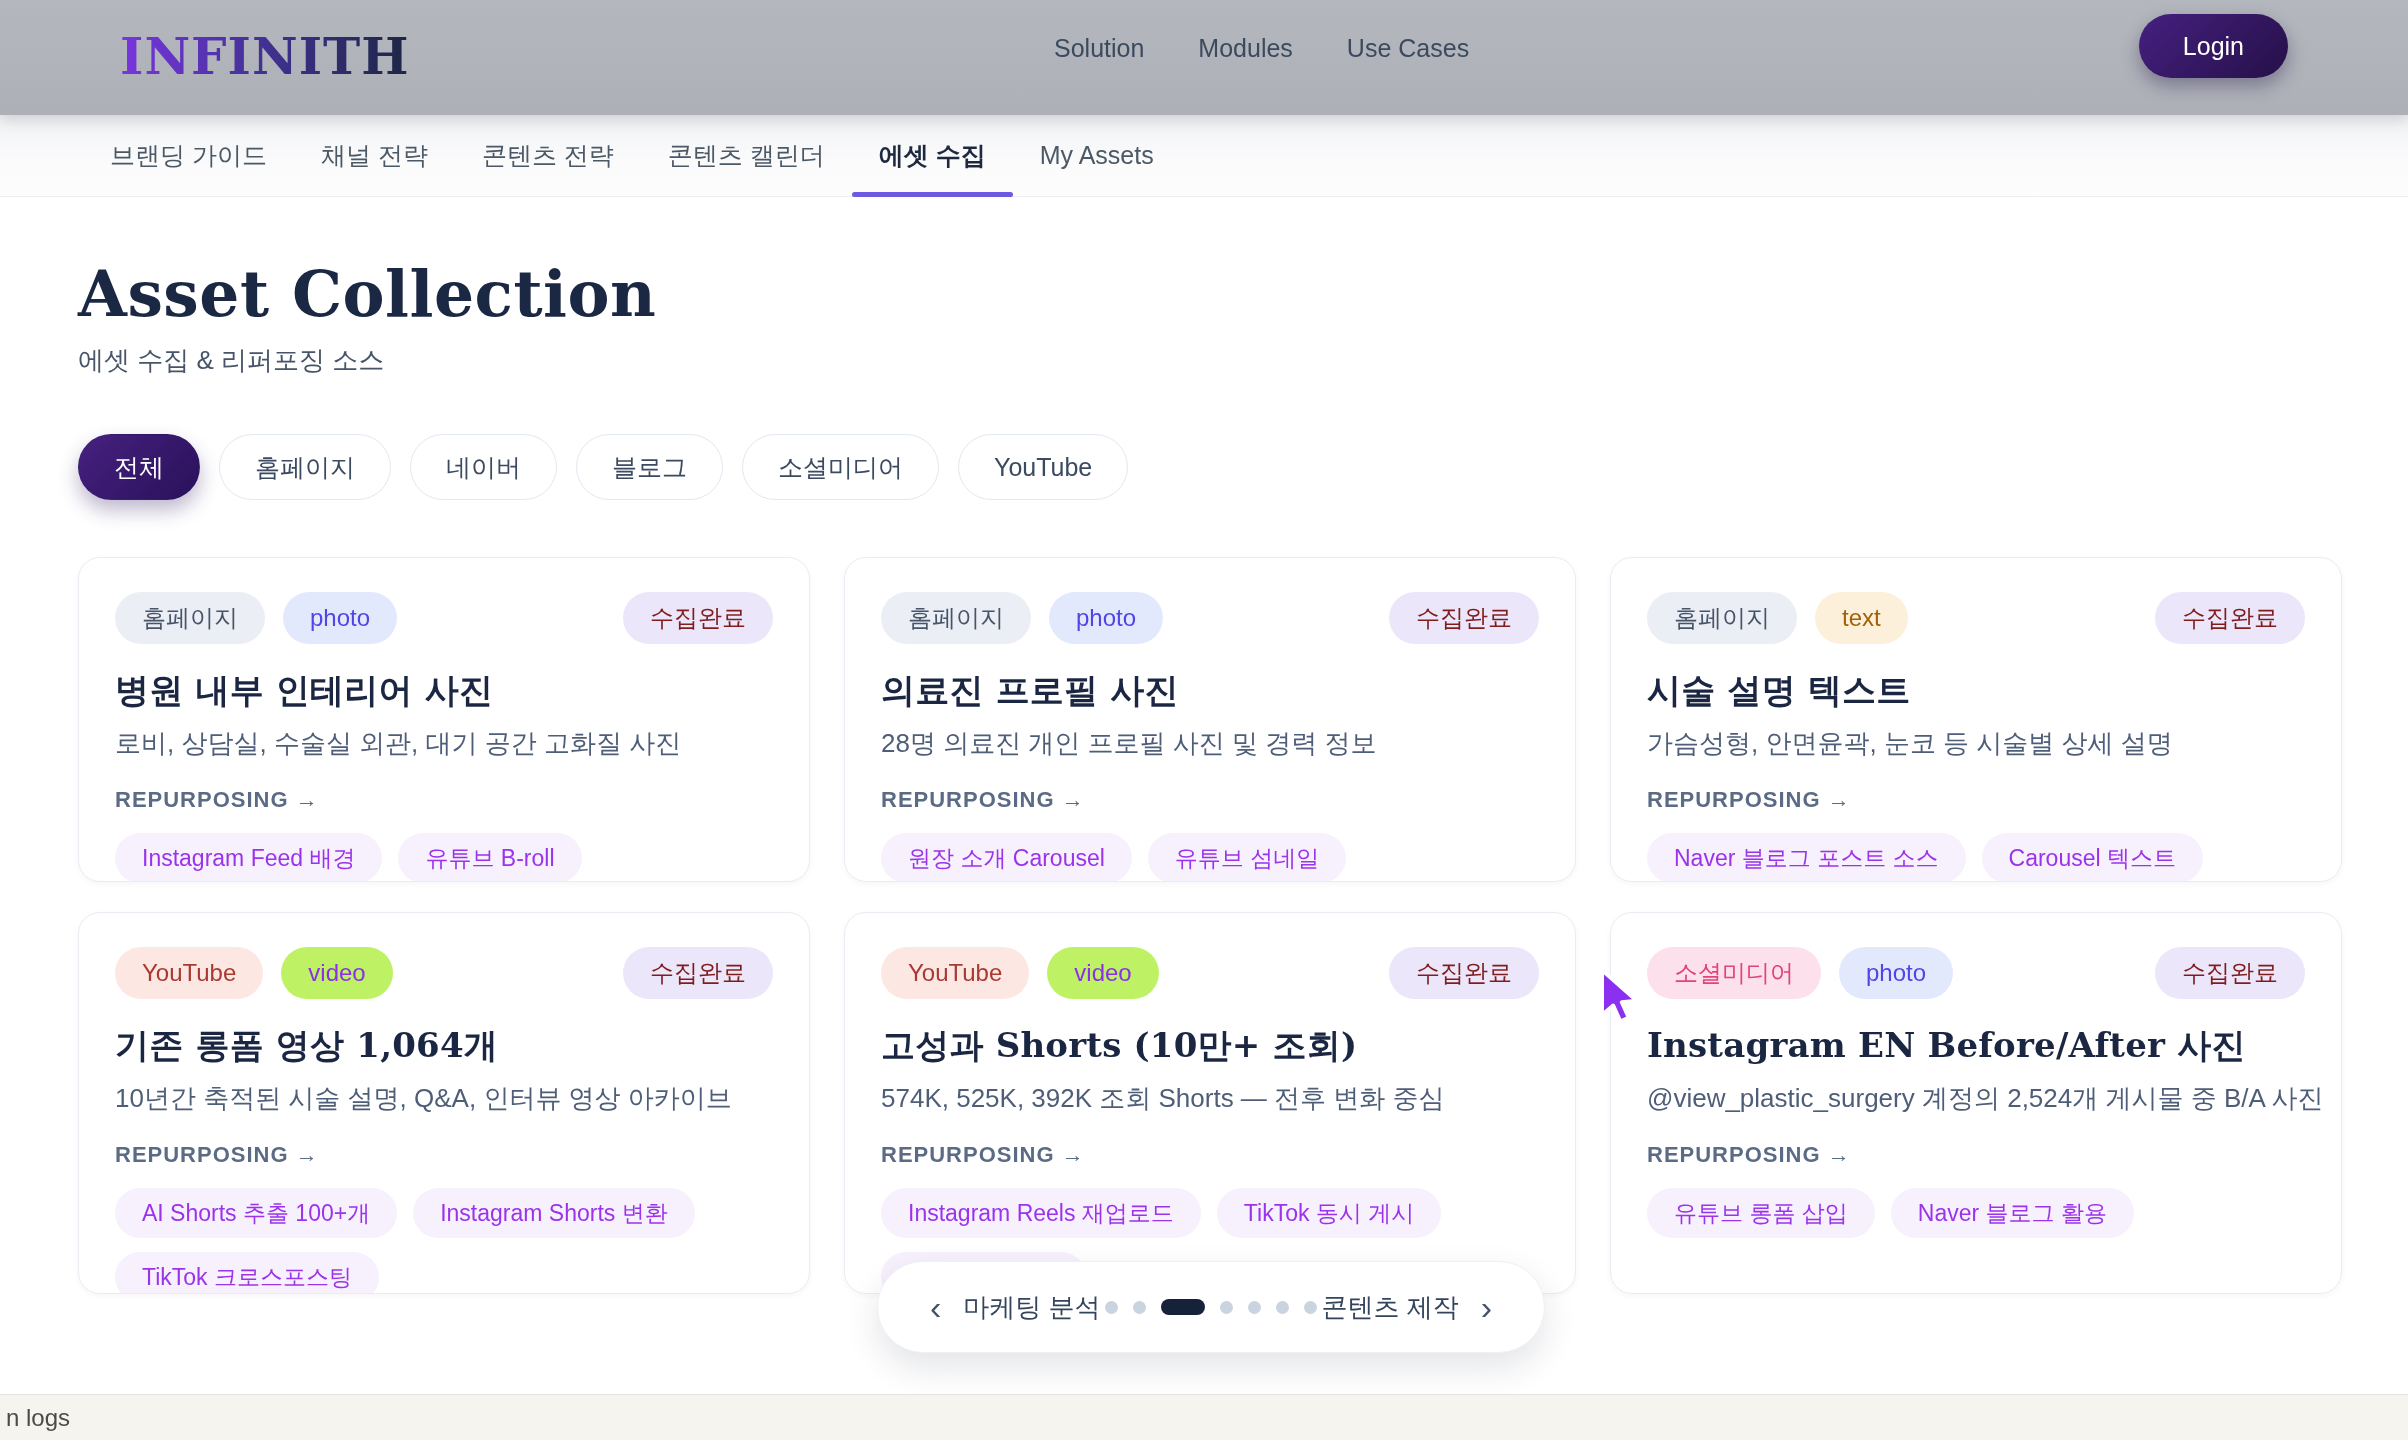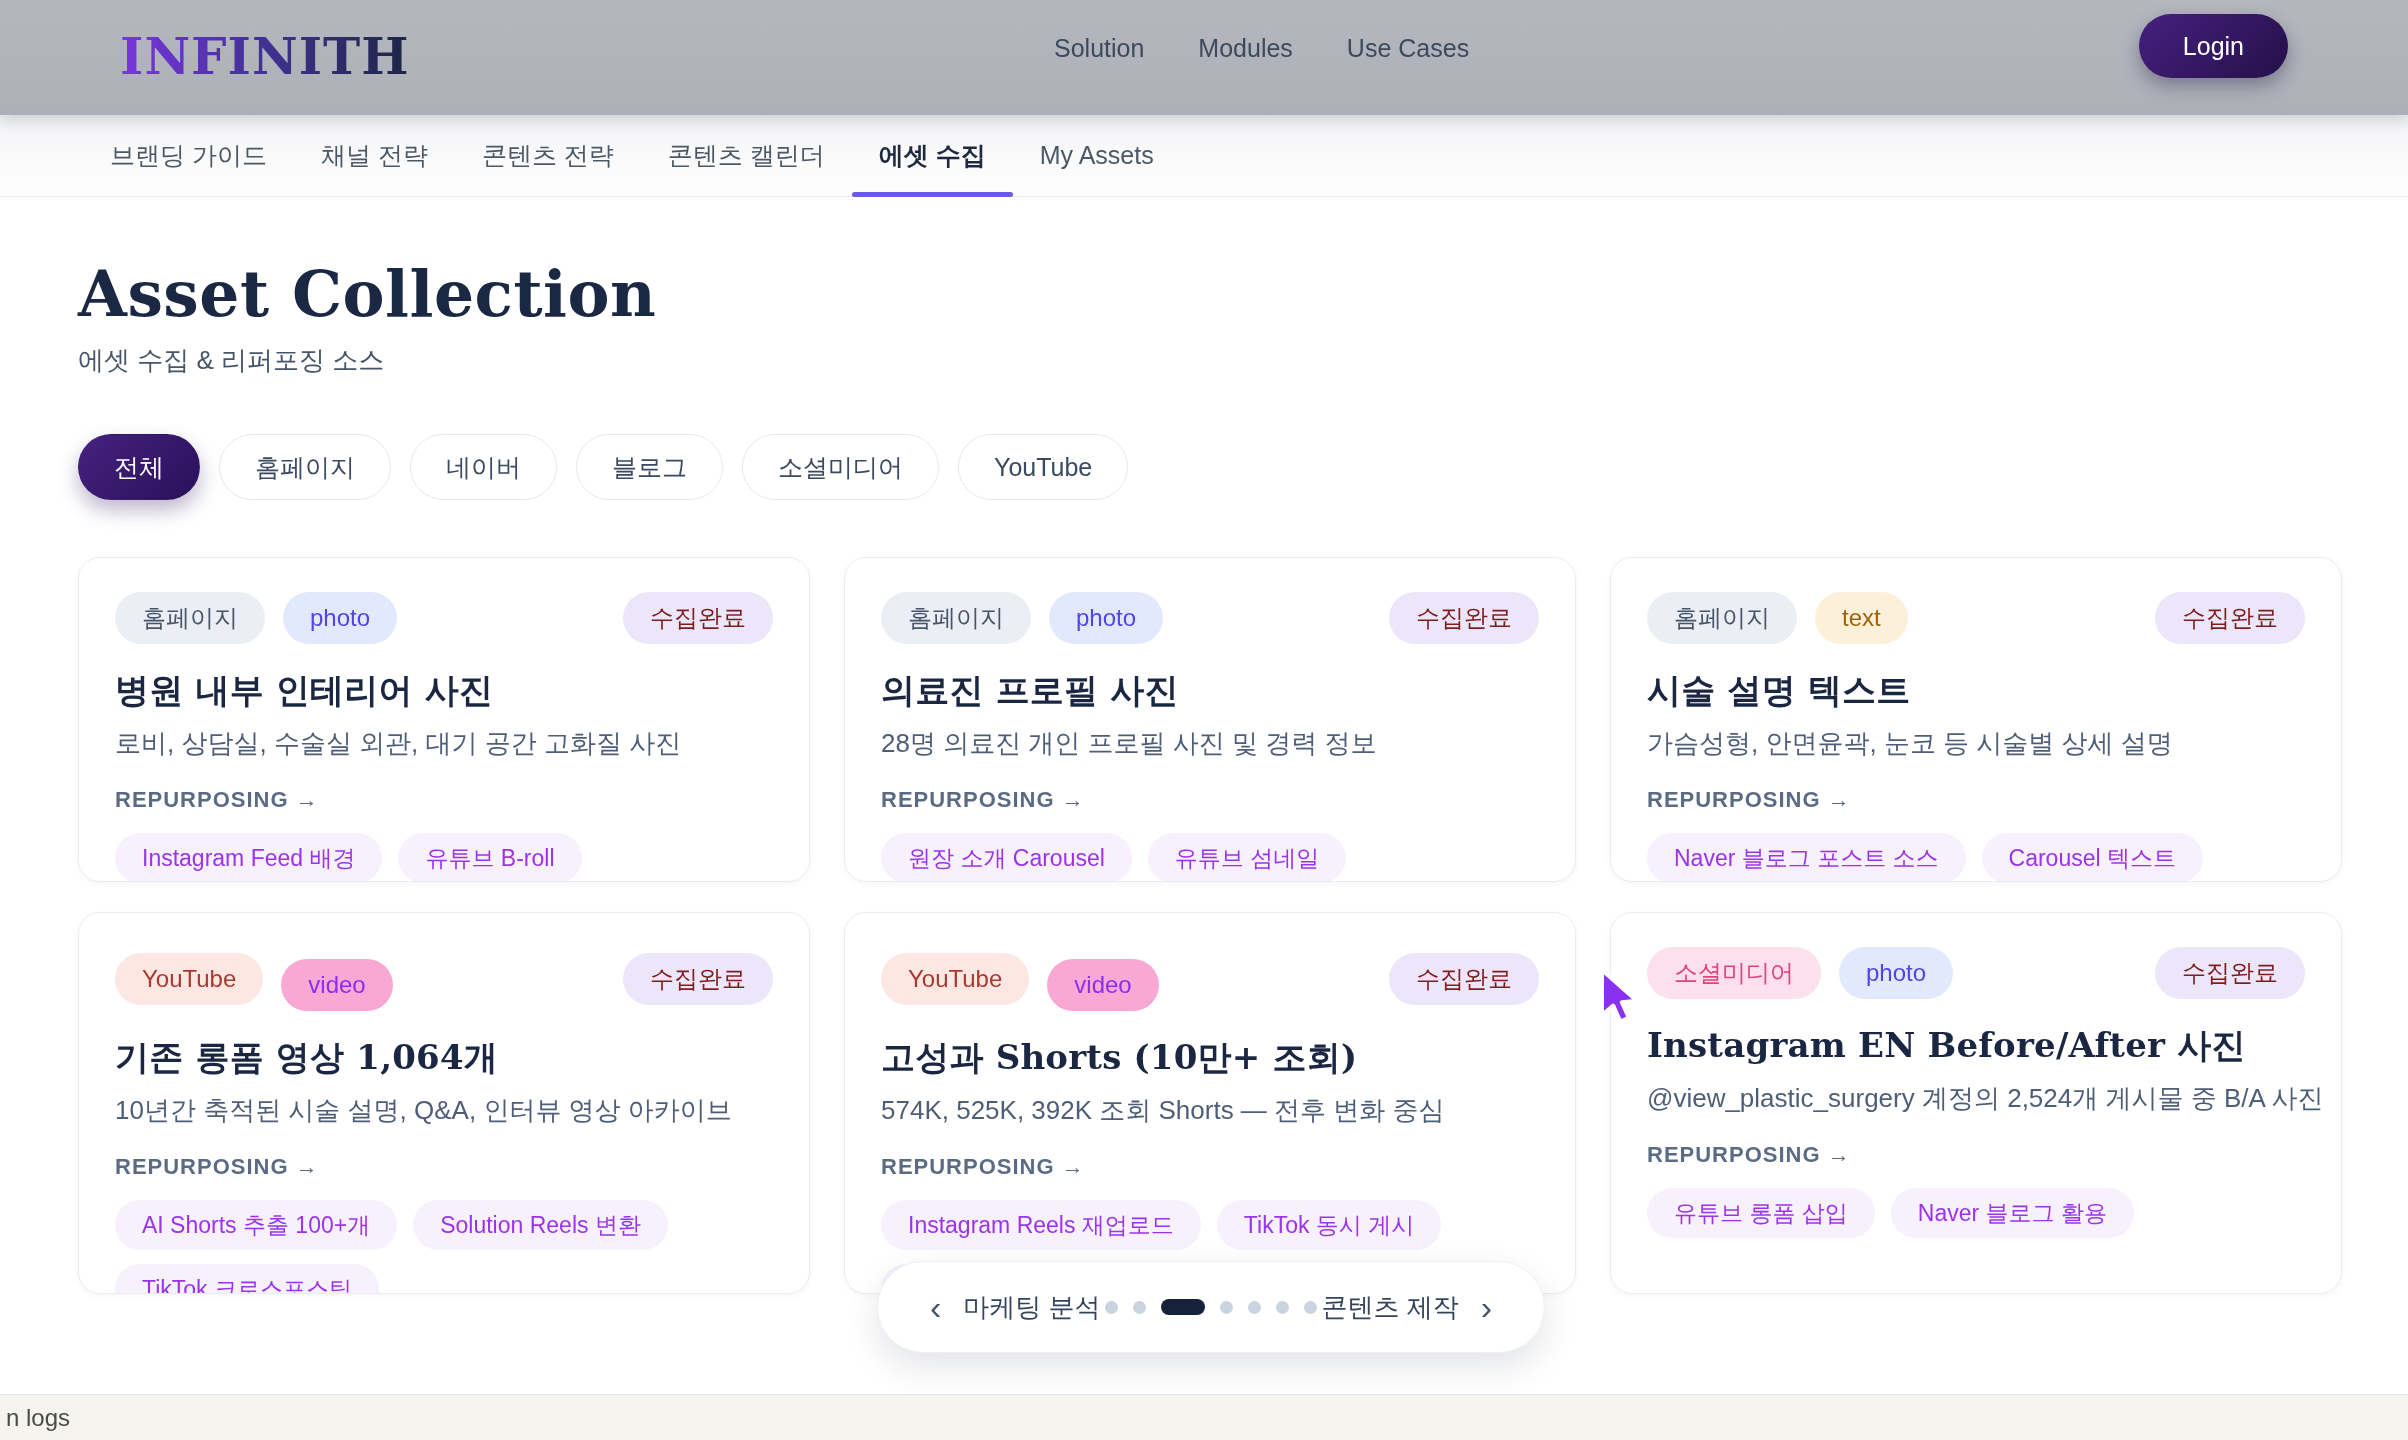--- a/index.html
+++ b/index.html
@@ -86,21 +86,21 @@
   }
   .card-tags { display:flex; align-items:center; gap:18px; }
   .tag {
     height:52px; padding:0 27px; border-radius:26px;
     display:flex; align-items:center; font-size:24px; font-weight:500; white-space:nowrap;
   }
   .tag-gray   { background:#ebeef5; color:#475569; }
   .tag-indigo { background:#e3e9fd; color:#4f46e5; }
   .tag-amber  { background:#fdf0da; color:#a16207;text-align:right; }
   .tag-red    { background:#fde7e2; color:#a83a32; }
-  .tag-purple { background:#f9a8d4; color:#8b30e8;margin-top:12px; }
+  .tag-purple { background:#bef264; color:#8b30e8; }
   .tag-pink   { background:#fce0ec; color:#e0447c; }
   .tag-status { margin-left:auto; background:#ebe6fa; color:#7f1d1d; }
 
   .card-title {
     margin-top:24px; font-size:34px; font-weight:700; color:#1b2742;
     font-family:"DejaVu Serif","Liberation Serif",serif; letter-spacing:.2px;
     white-space:nowrap;
   }
   .card-desc { margin-top:12px; font-size:26px; color:#4f5e78; white-space:nowrap; }
   .card-rep {
@@ -228,21 +228,21 @@
       <div class="card-tags">
         <span class="tag tag-red">YouTube</span>
         <span class="tag tag-purple">video</span>
         <span class="tag tag-status">수집완료</span>
       </div>
       <h3 class="card-title">기존 롱폼 영상 1,064개</h3>
       <p class="card-desc">10년간 축적된 시술 설명, Q&amp;A, 인터뷰 영상 아카이브</p>
       <div class="card-rep">REPURPOSING →</div>
       <div class="card-chips">
         <span class="chip">AI Shorts 추출 100+개</span>
-        <span class="chip">Solution Reels 변환</span>
+        <span class="chip">Instagram Shorts 변환</span>
         <span class="chip">TikTok 크로스포스팅</span>
       </div>
     </article>
 
     <article class="card">
       <div class="card-tags">
         <span class="tag tag-red">YouTube</span>
         <span class="tag tag-purple">video</span>
         <span class="tag tag-status">수집완료</span>
       </div>

